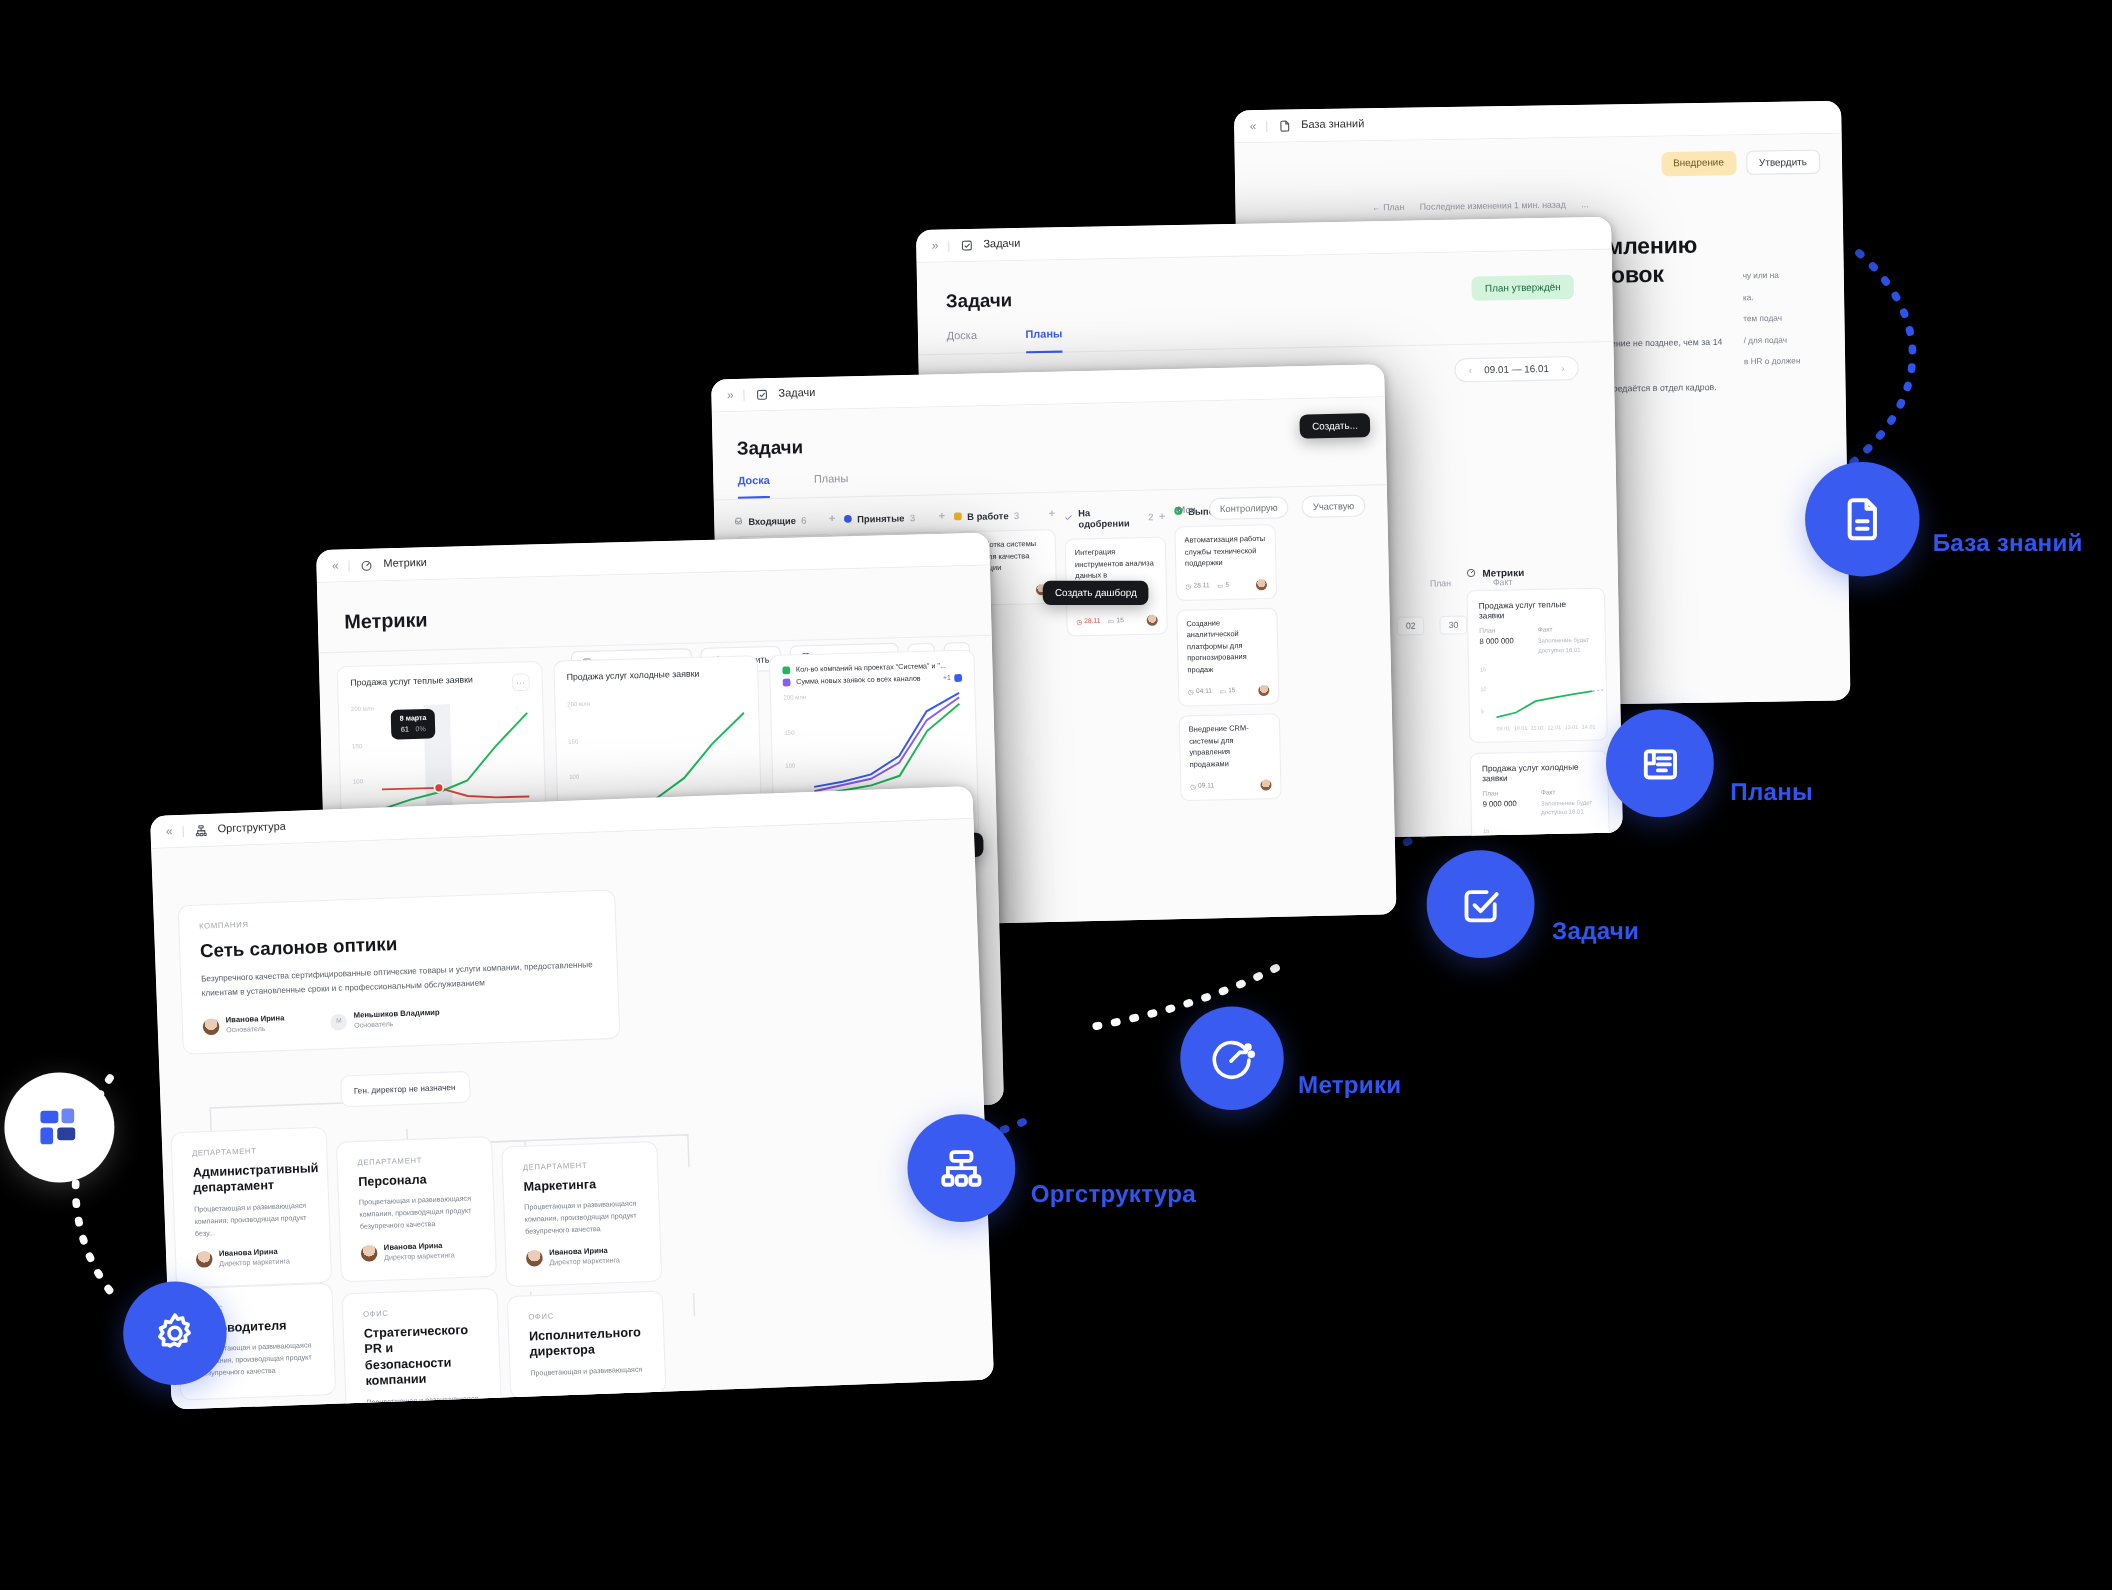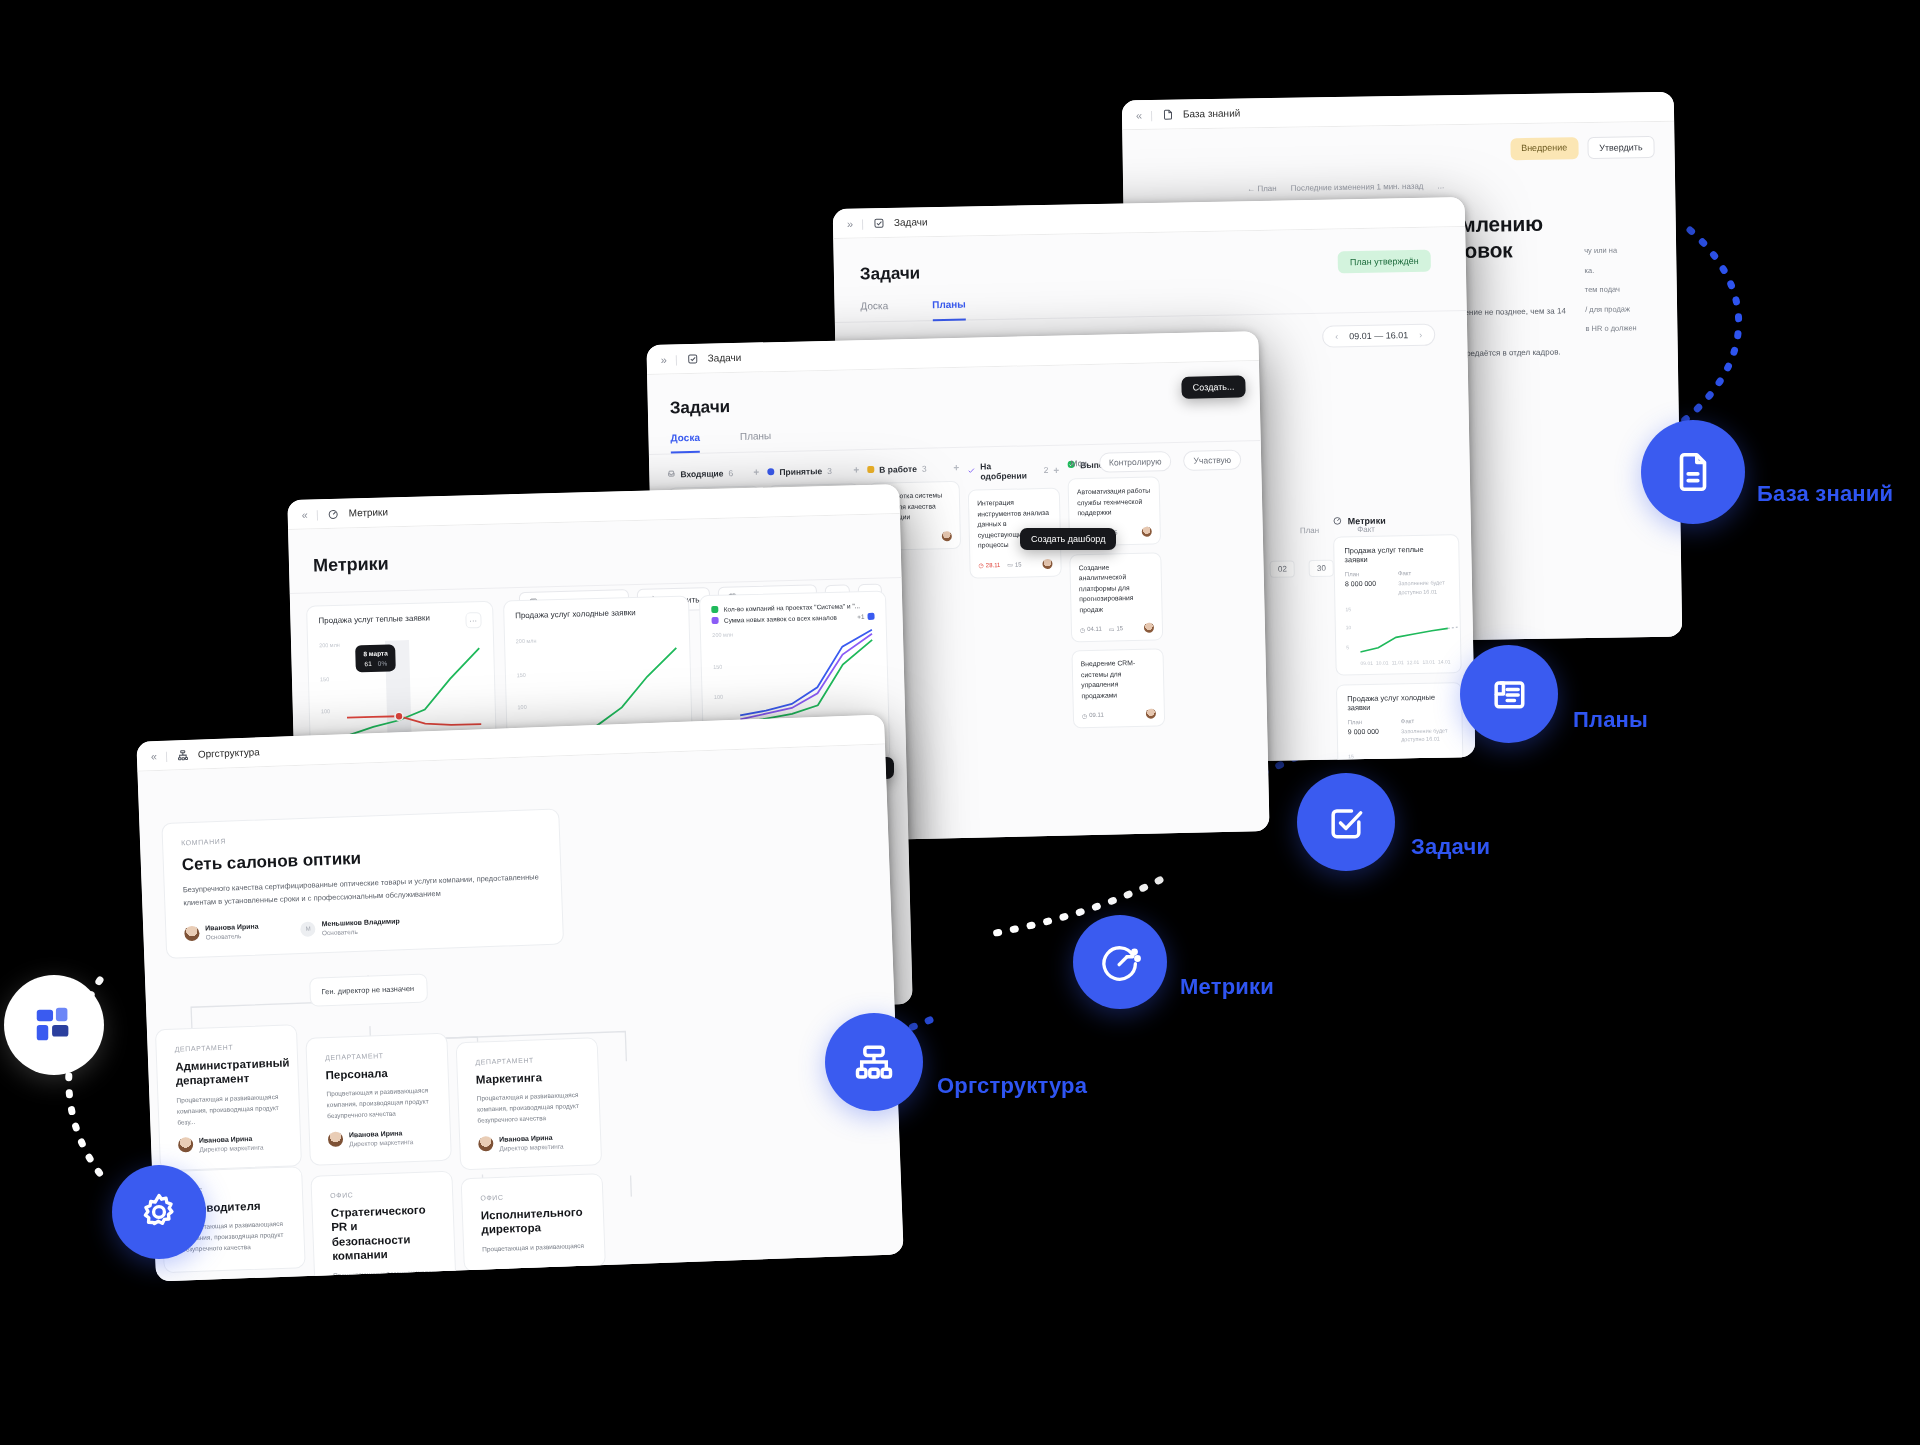--- a/index.html
+++ b/index.html
@@ -263,21 +263,21 @@
         </div>
         <div class="kb-title">Инструкция по оформлению отпусков и командировок</div>
         <div class="kb-sub">Оформление отпуска</div>
         <div class="kb-para">Для оформления отпуска сотрудник должен подать заявление не позднее, чем за 14 календарных дней до начала отпуска.</div>
         <div class="kb-para">Заявление согласовывается с руководителем отдела и передаётся в отдел кадров.</div>
       </div>
       <div class="kb-rightcol">
         <div>чу или на</div>
         <div>ка.</div>
         <div>тем подач</div>
-        <div>/ для продаж</div>
+        <div>/ для подач</div>
         <div>в HR о должен</div>
       </div>
     </div>
   </div>
 
   <div class="win" id="win-plans">
     <div class="win-bar">
       <span class="chev">»</span>
       <span class="bar-sep">|</span>
       <span class="bar-ico">
@@ -728,21 +728,21 @@
             <span>10.03</span>
             <span>12.03</span>
             <span>14.03</span>
           </div>
         </div>
 
       </div>
     </div>
   </div>
 
-  <div class="tip-dark" style="left:1020px; top:528px">Создать дашборд</div>
+  <div class="tip-dark" style="left:948px; top:528px">Создать дашборд</div>
   <div class="tip-dark" style="left:800px; top:757px">Распечатать PDF</div>
 
   <div class="win" id="win-org">
     <div class="win-bar">
       <span class="chev">«</span>
       <span class="bar-sep">|</span>
       <span class="bar-ico">
         <svg viewBox="0 0 24 24" fill="none" stroke="currentColor" stroke-width="2">
             <rect x="8" y="3" width="8" height="4" rx="1"></rect>
             <rect x="3" y="17" width="5" height="4" rx="1"></rect>

